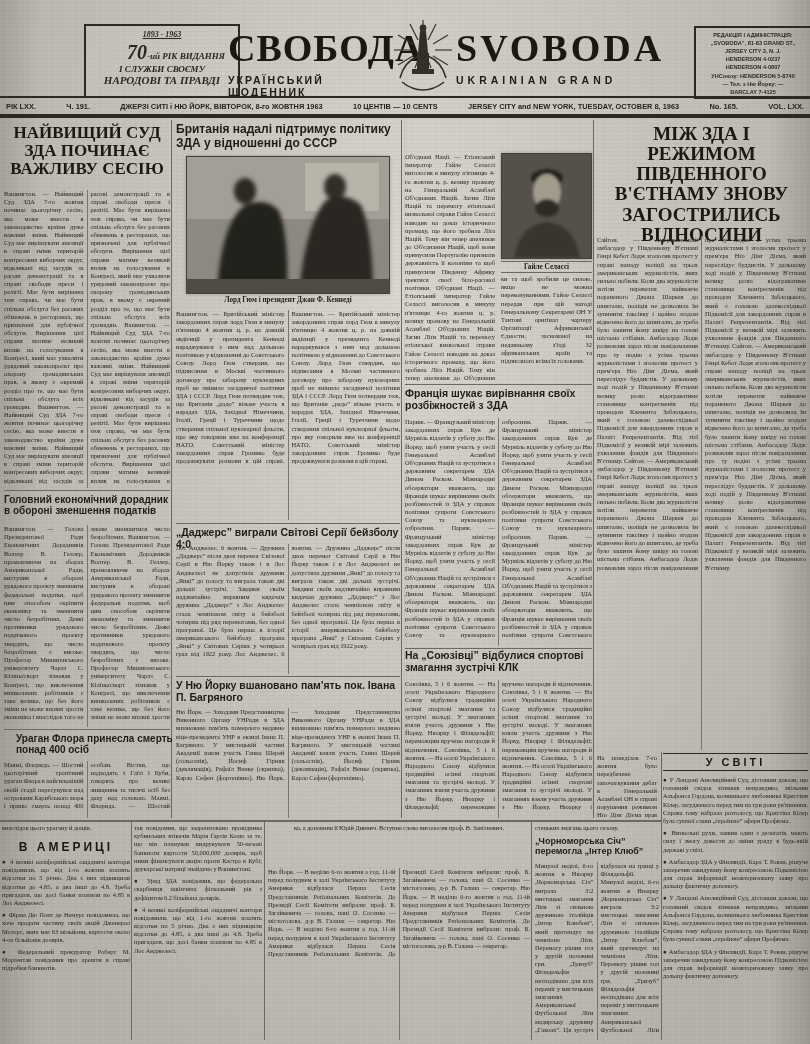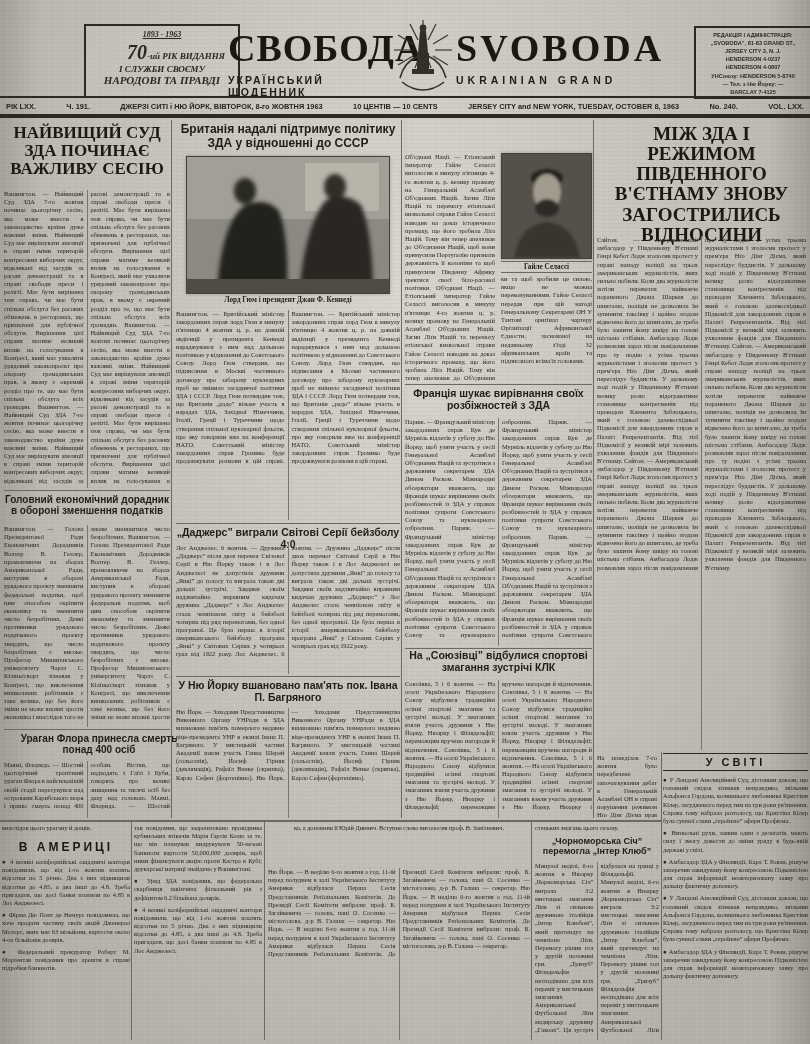--- a/index.html
+++ b/index.html
@@ -13,21 +13,21 @@
     background:
       repeating-linear-gradient(0deg, rgba(0,0,0,.025) 0 1px, transparent 1px 4px),
       repeating-linear-gradient(90deg, rgba(255,255,255,.03) 0 2px, transparent 2px 6px);}
   .crease{position:absolute;top:0;bottom:0;width:3px;background:linear-gradient(90deg,rgba(0,0,0,.08),rgba(255,255,255,.10),rgba(0,0,0,.06));}
   .abs{position:absolute;}
   .vrule{position:absolute;width:1px;background:#6e6960;}
   .hrule{position:absolute;height:1px;background:#6e6960;}
   .body-text{font-size:6.4px;line-height:1.28;text-align:justify;color:#2a2621;overflow:hidden;word-spacing:-.3px;}
   .cols2{column-count:2;column-gap:7px;column-rule:1px solid #7a756b;}
   .hl-serif{font-family:"Liberation Serif",serif;font-weight:700;text-align:center;line-height:1.06;color:#1c1915;}
-  .hl-sans{font-family:"Liberation Sans",sans-serif;font-weight:700;text-align:center;line-height:1.13;color:#201d18;}
+  .hl-sans{font-family:"Liberation Sans",sans-serif;font-weight:700;line-height:1.13;color:#201d18;}
   .caption{font-weight:700;text-align:center;font-size:7.2px;color:#26221d;}
   .sect-head{font-family:"Liberation Sans",sans-serif;font-weight:700;text-align:center;letter-spacing:3px;color:#1c1915;}
   .badge{border:2px solid #2c2823;text-align:center;font-weight:700;font-style:italic;color:#2a2620;background:rgba(255,255,255,.06);}
   .office{border:2px solid #2c2823;text-align:center;font-family:"Liberation Sans",sans-serif;font-weight:700;font-size:5.6px;line-height:1.45;color:#2e2a24;padding-top:3px;}
   .mast-title{font-family:"Liberation Serif",serif;font-weight:700;letter-spacing:1px;font-size:38px;text-align:center;color:#1b1813;}
   .mast-sub{font-family:"Liberation Sans",sans-serif;font-weight:700;font-size:10.5px;letter-spacing:2px;color:#1f1c17;}
   .dateline{display:flex;justify-content:space-between;align-items:center;
     font-family:"Liberation Sans",sans-serif;font-weight:700;font-size:7.4px;color:#26221c;
     border-top:2px solid #2c2823;border-bottom:4px solid #2c2823;padding:3px 6px;box-sizing:border-box;}
   .photo{border:1px solid #45413a;box-shadow:0 0 3px rgba(0,0,0,.25);}
@@ -94,21 +94,21 @@
     <div>— Тел. з Ню Йорку: —</div>
     <div>BARCLAY 7-4125</div>
   </div>
 
   <div class="abs dateline" style="left:0;top:96px;width:810px;height:22px;">
     <span>РІК LXX.</span>
     <span>Ч. 191.</span>
     <span>ДЖЕРЗІ СИТІ і НЮ ЙОРК, ВІВТОРОК, 8-го ЖОВТНЯ 1963</span>
     <span>10 ЦЕНТІВ — 10 CENTS</span>
     <span>JERSEY CITY and NEW YORK, TUESDAY, OCTOBER 8, 1963</span>
-    <span>No. 240.</span>
+    <span>No. 165.</span>
     <span>VOL. LXX.</span>
   </div>
 
   <div class="vrule" style="left:171px;top:120px;height:698px;"></div>
   <div class="vrule" style="left:401px;top:120px;height:698px;"></div>
   <div class="vrule" style="left:593px;top:120px;height:698px;"></div>
   <div class="vrule" style="left:661px;top:752px;height:288px;"></div>
   <div class="vrule" style="left:131px;top:822px;height:218px;"></div>
   <div class="vrule" style="left:264px;top:822px;height:218px;"></div>
   <div class="vrule" style="left:531px;top:822px;height:218px;"></div>

